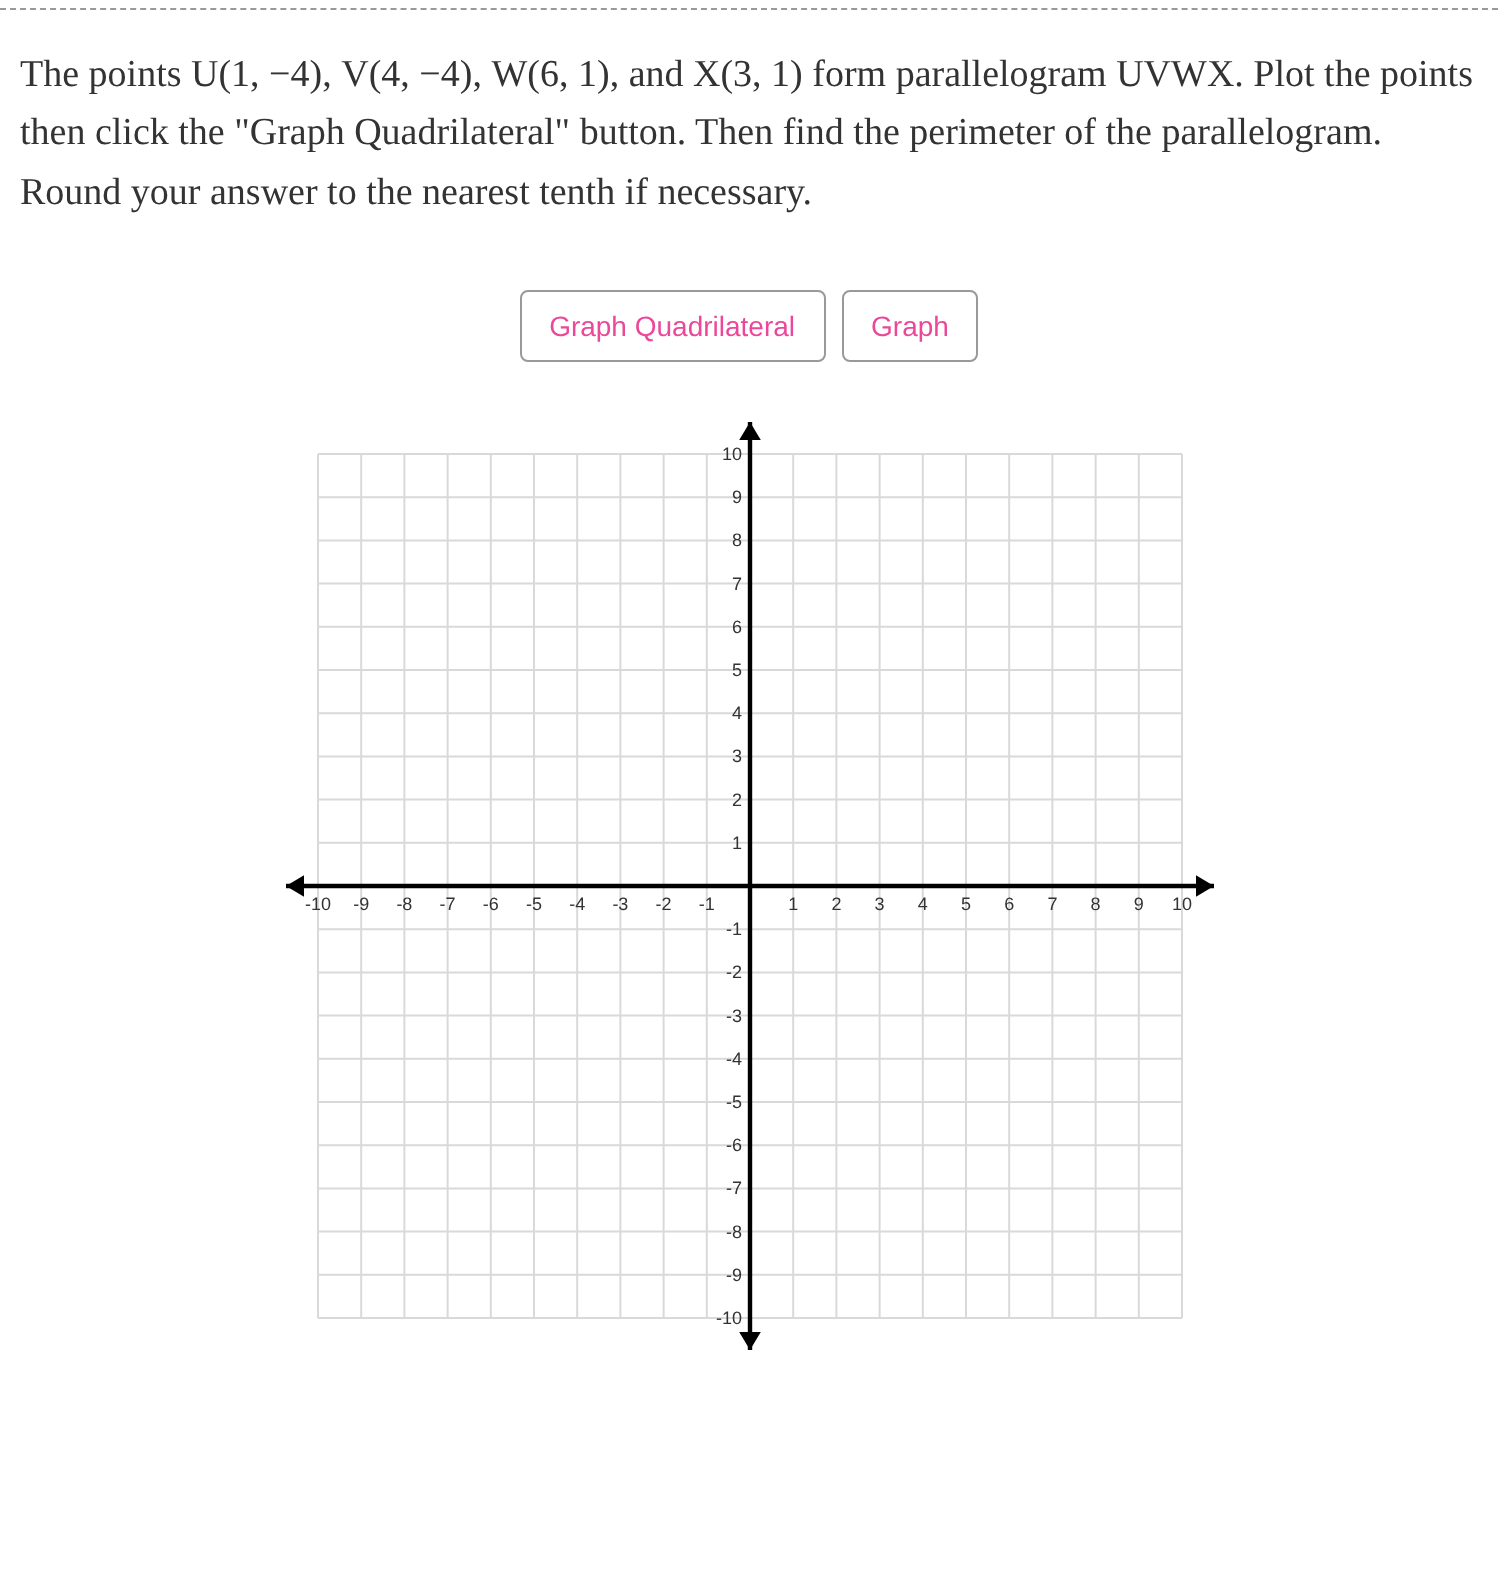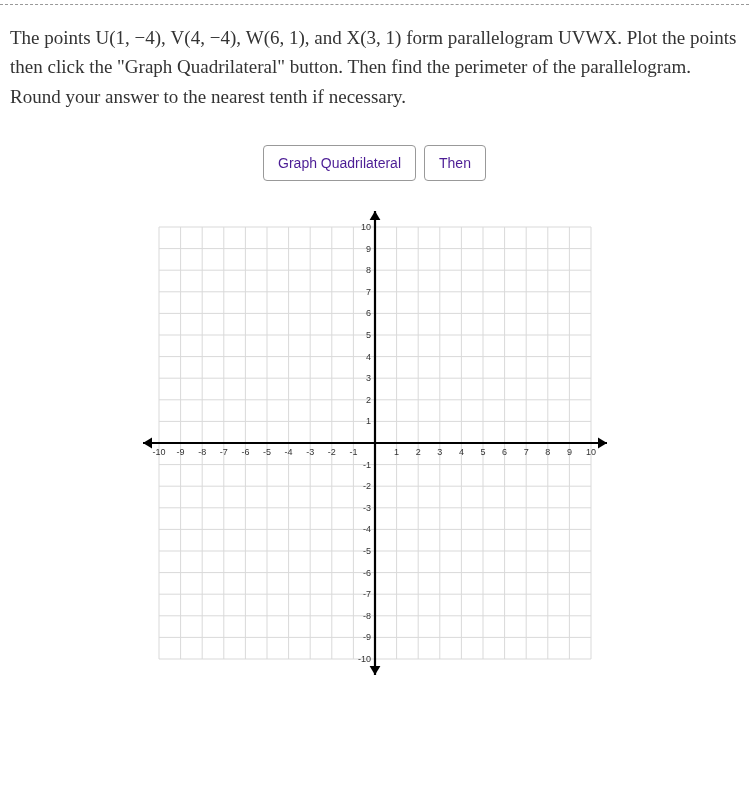--- a/index.html
+++ b/index.html
@@ -31,21 +31,21 @@
   }
   button {
     font-family: Arial, Helvetica, sans-serif;
     font-size: 14px;
     background: #fff;
     border: 1px solid #999;
     border-radius: 4px;
     padding: 9px 14px;
     margin: 0 2px;
     cursor: pointer;
-    color: #4c1d95;
+    color: #ec4899;
   }
   .instruction {
     font-size: 18px;
     padding: 0 0 0 42px;
     margin-bottom: 26px;
     color:#333;
   }
   .graph-wrap {
     text-align: center;
     padding-bottom: 30px;
@@ -66,21 +66,21 @@
 
 <div class="container">
   <div class="divider"></div>
 
   <div class="question">
     <span>The points </span><span class="points-line"><span class="pt-label">U</span><span class="pt-coords">(1, −4)</span>, <span class="pt-label">V</span><span class="pt-coords">(4, −4)</span>, <span class="pt-label">W</span><span class="pt-coords">(6, 1)</span>, and <span class="pt-label">X</span><span class="pt-coords">(3, 1)</span></span><span> form parallelogram UVWX. Plot the points then click the "Graph Quadrilateral" button. Then find the perimeter of the parallelogram. Round your answer to the nearest tenth if necessary.</span>
   </div>
 
   <div class="button-row">
     <button>Graph Quadrilateral</button>
-    <button>Then</button>
+    <button>Graph</button>
   </div>
 
 
   <div class="graph-wrap">
     <svg class="graph" id="coord-graph" width="480" height="480">
         <line x1="24" y1="456" x2="24" y2="24" class="grid-line"></line>
         <line x1="45.6" y1="456" x2="45.6" y2="24" class="grid-line"></line>
         <line x1="67.2" y1="456" x2="67.2" y2="24" class="grid-line"></line>
         <line x1="88.8" y1="456" x2="88.8" y2="24" class="grid-line"></line>
         <line x1="110.4" y1="456" x2="110.4" y2="24" class="grid-line"></line>

